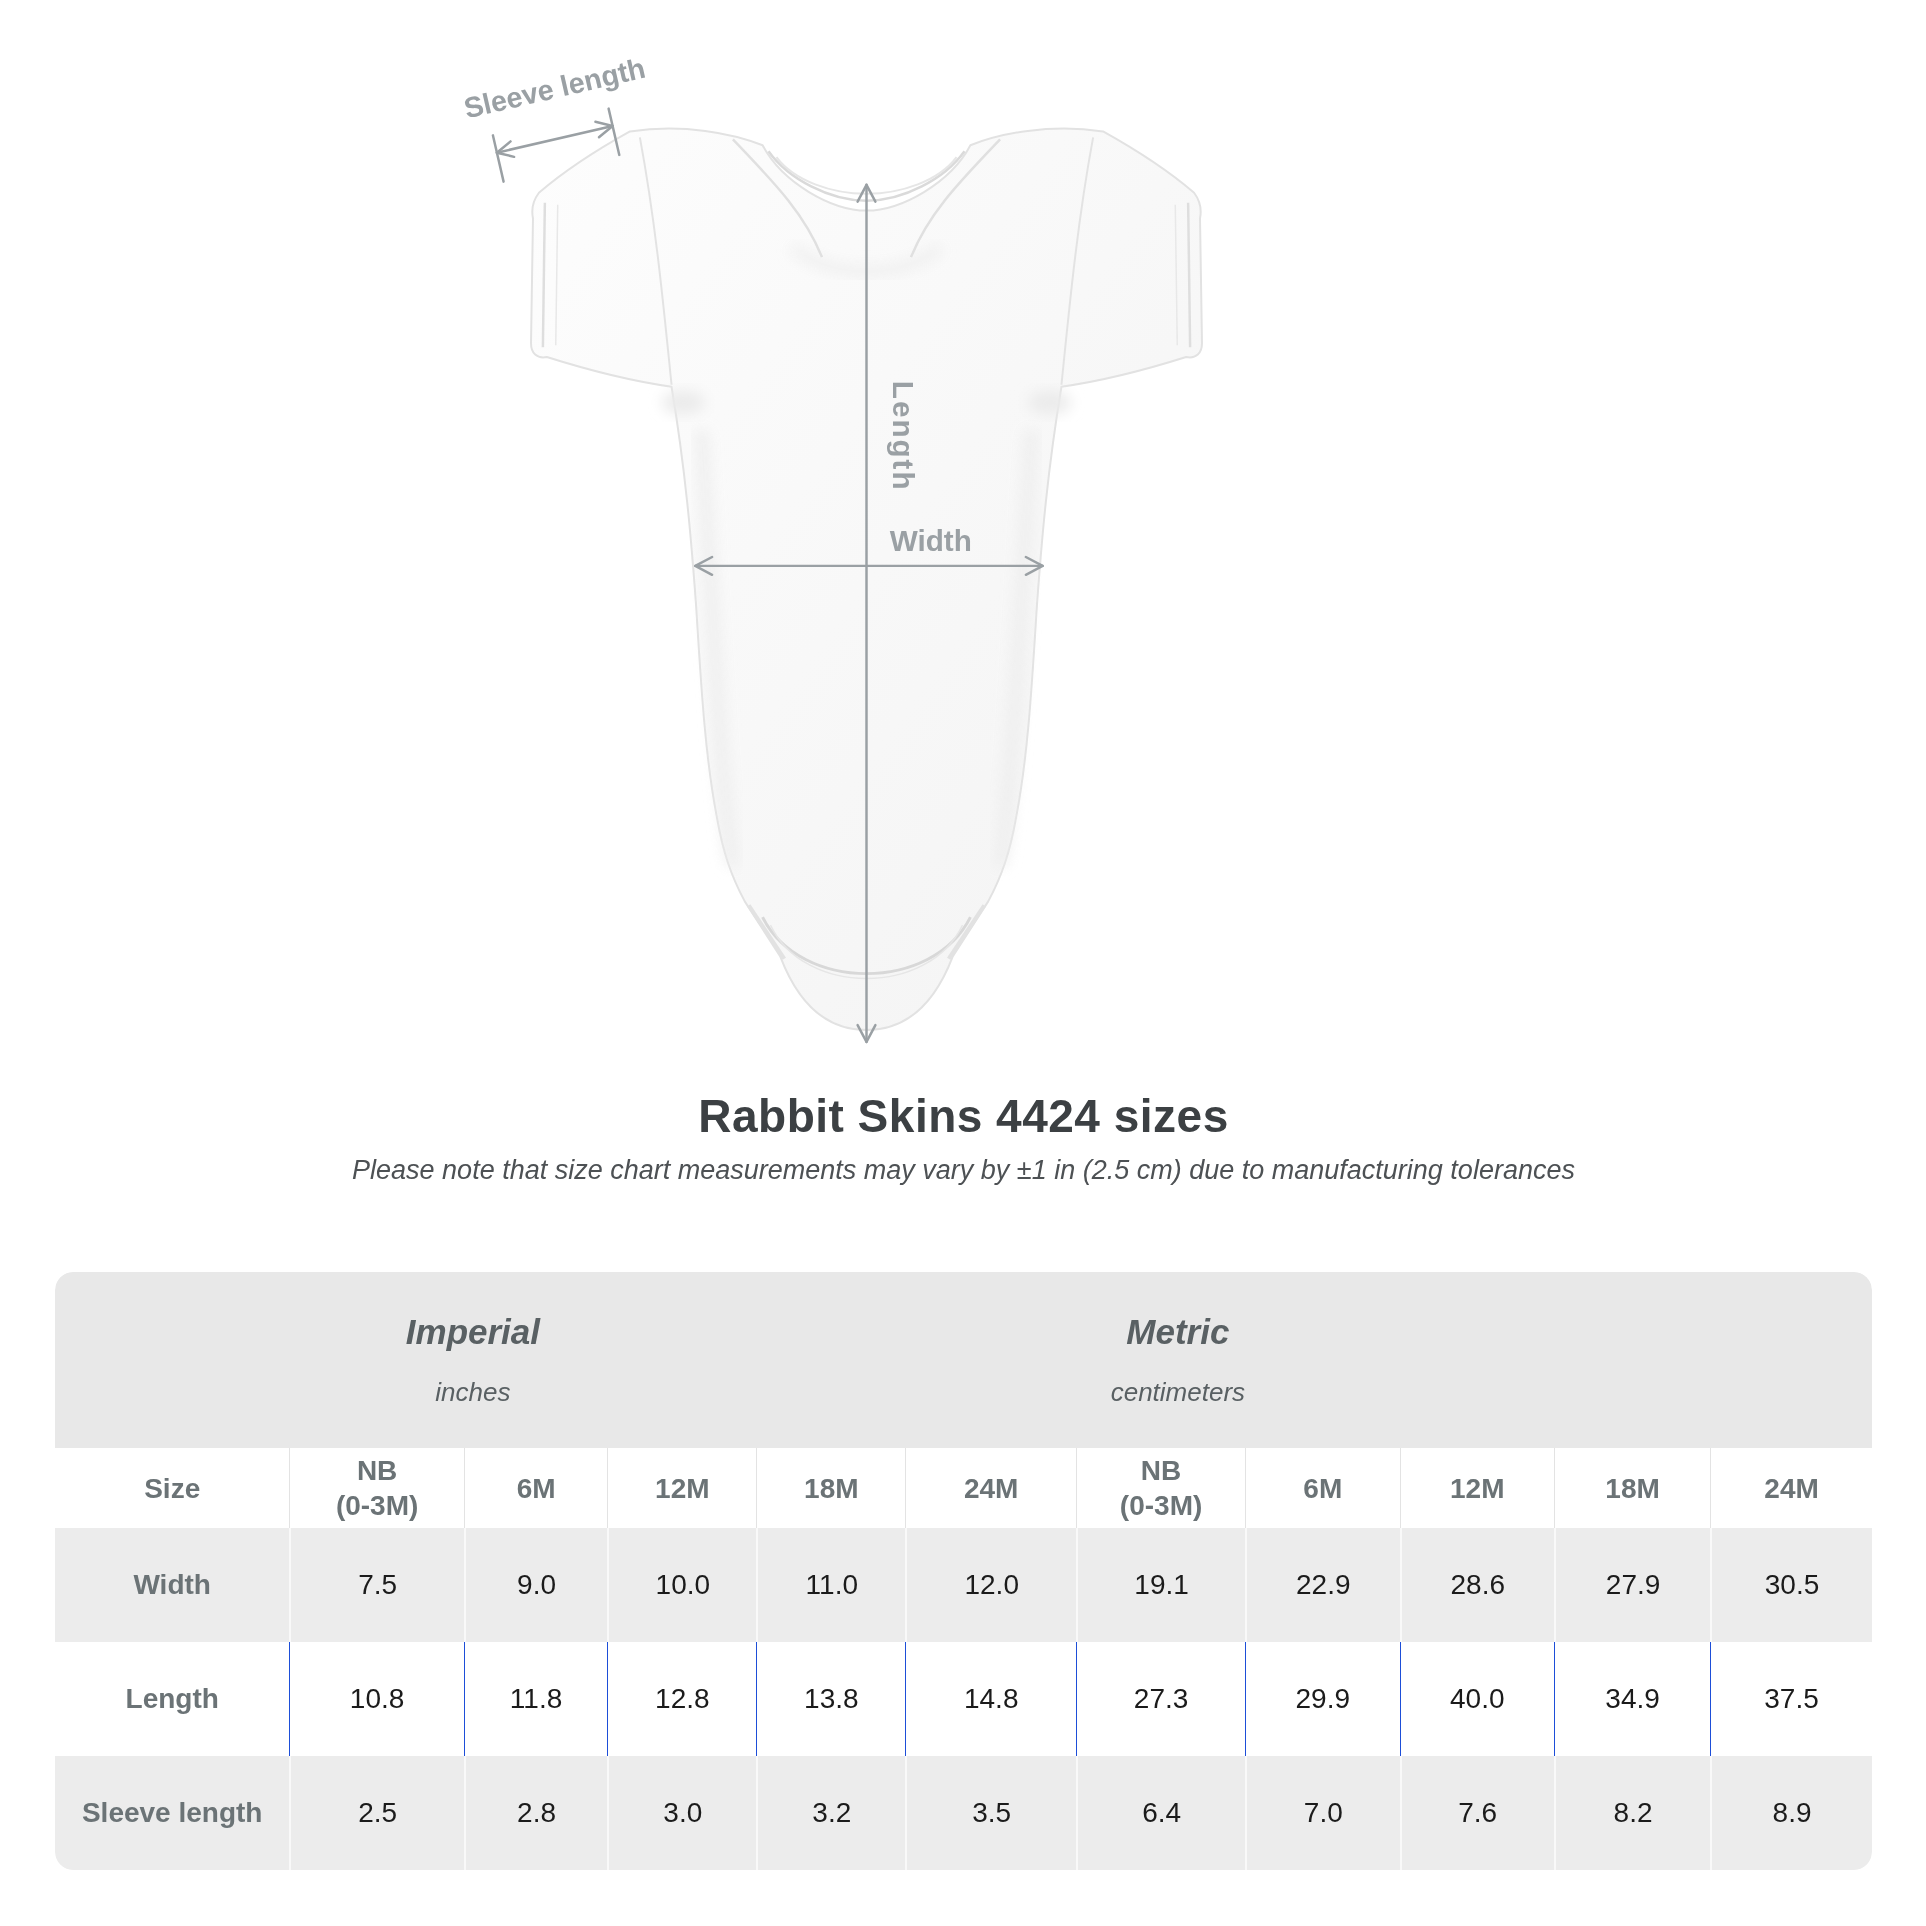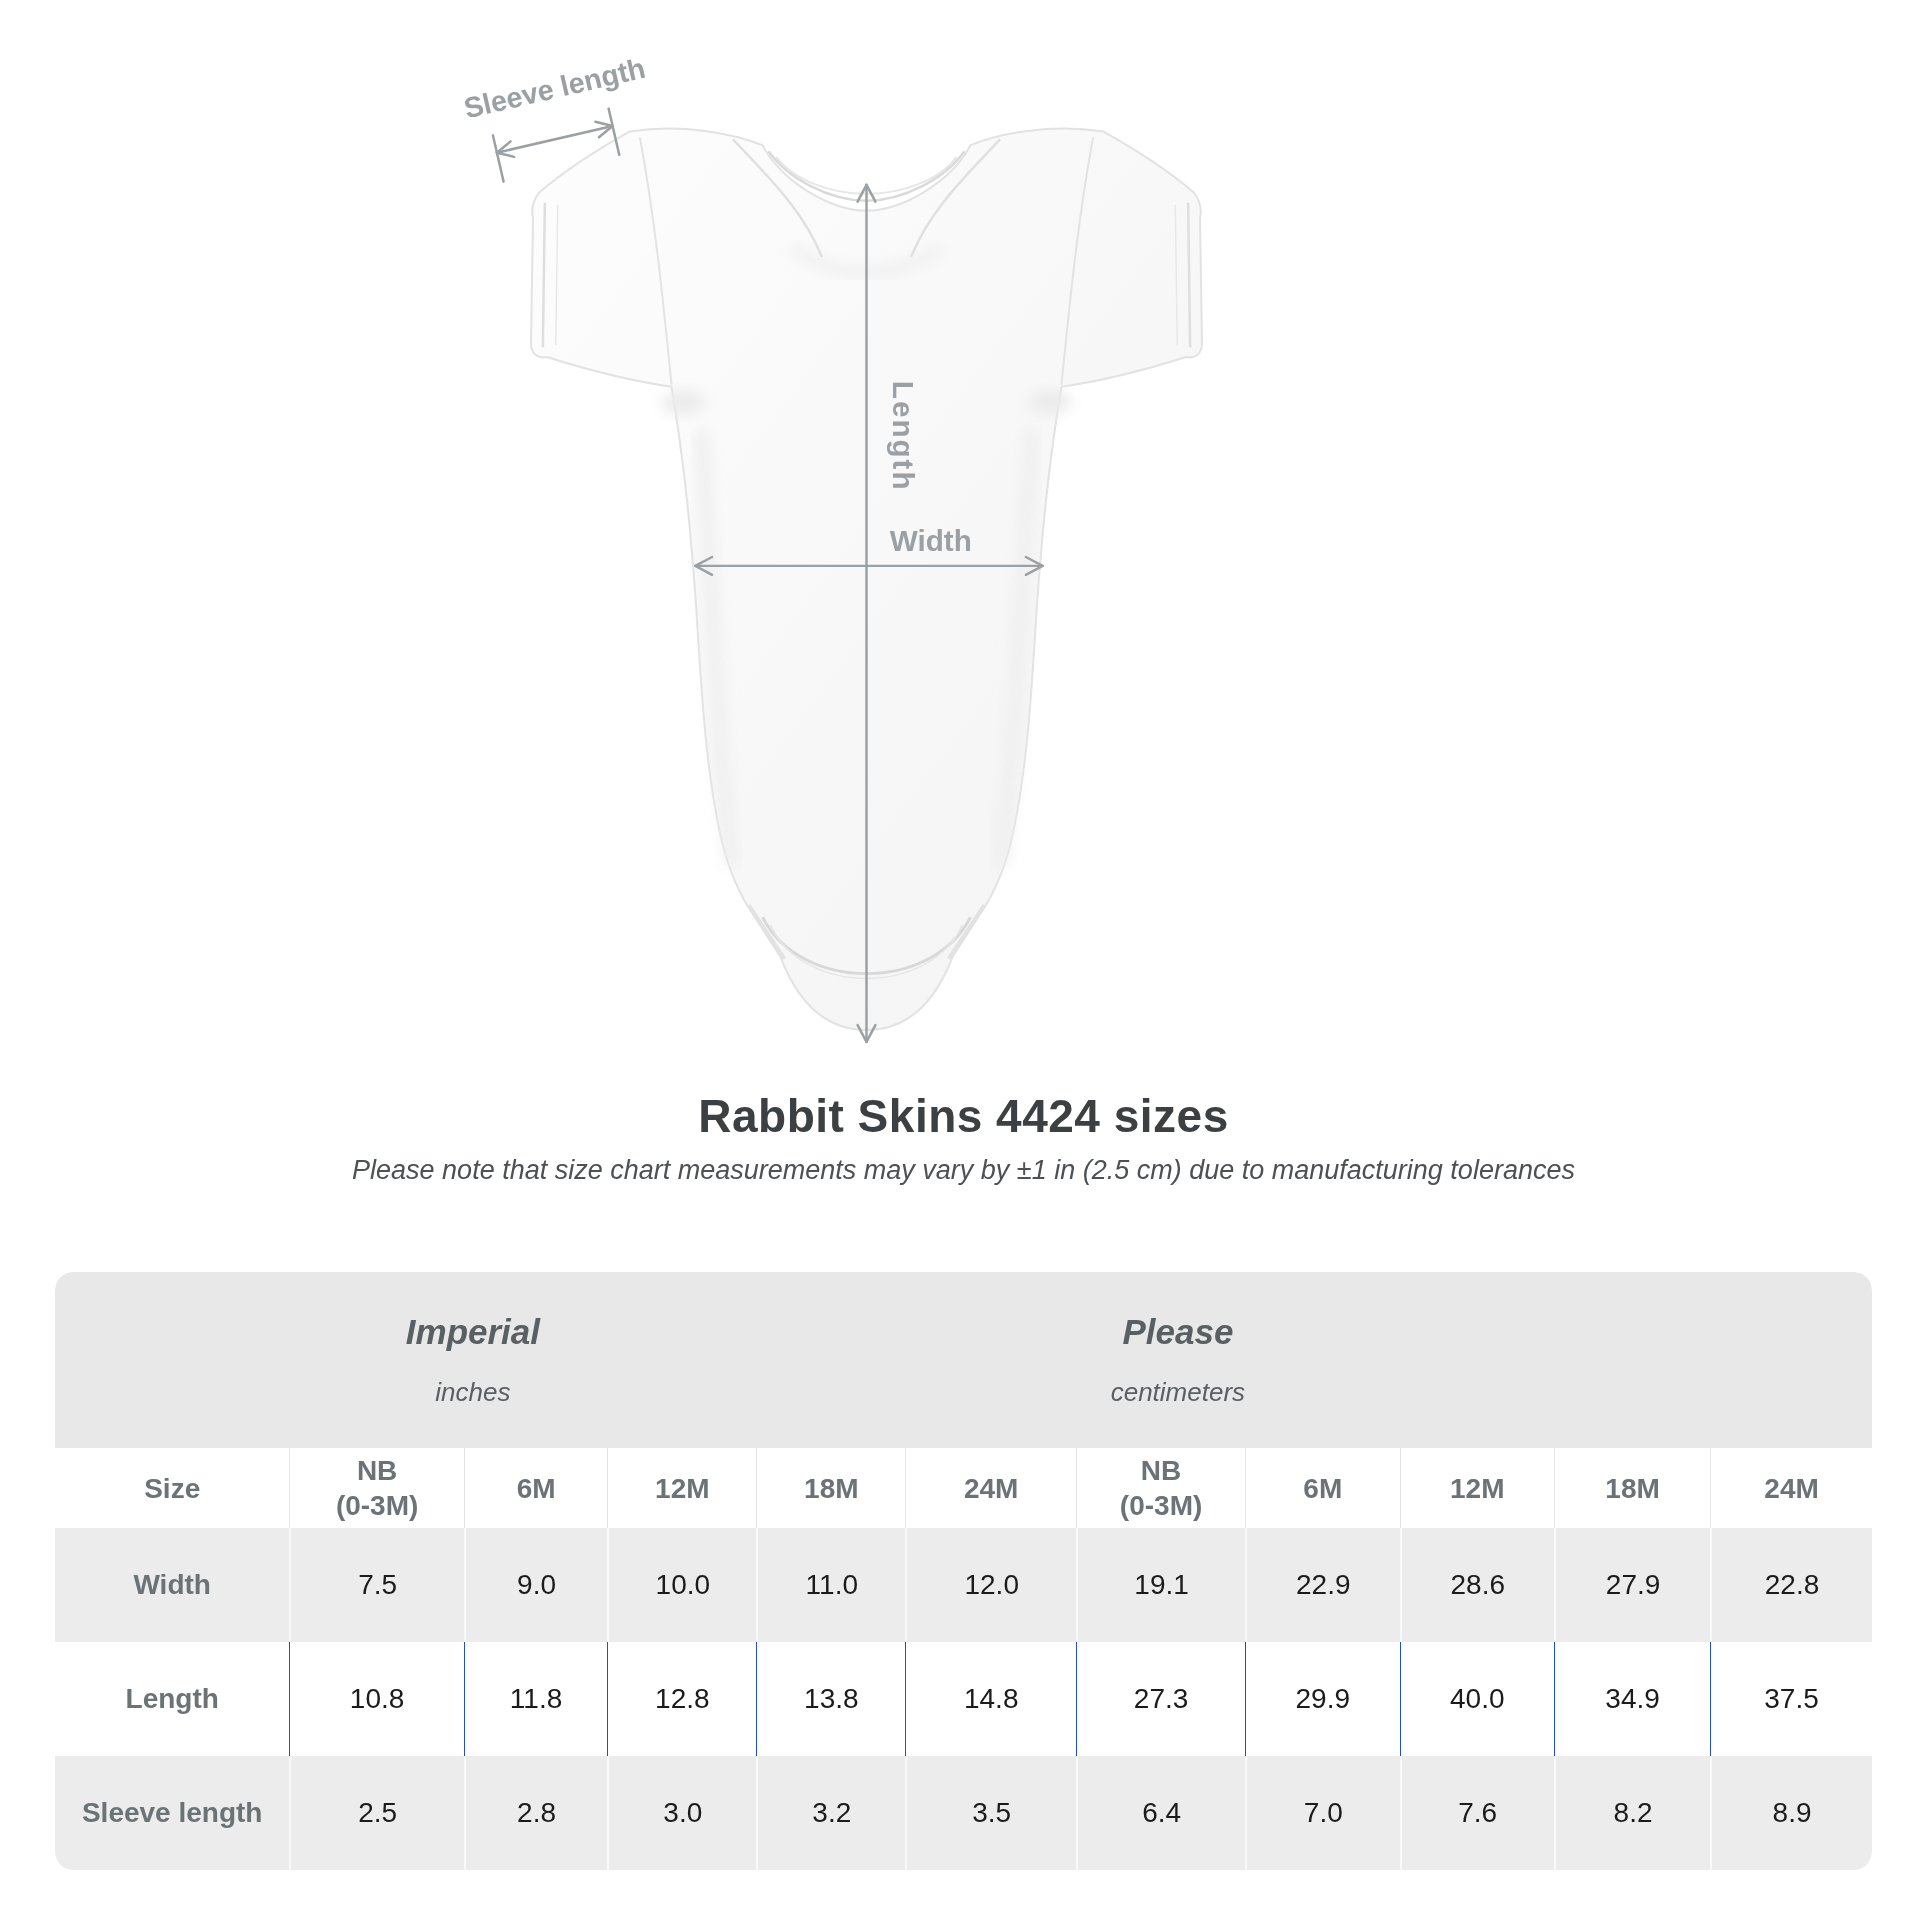--- a/index.html
+++ b/index.html
@@ -192,21 +192,21 @@
   <div class="note">Please note that size chart measurements may vary by ±1 in (2.5 cm) due to manufacturing tolerances</div>
 
   <div class="size-table">
 
     <div class="unit-band">
       <div class="unit-group unit-group-imperial">
         <div class="unit-name">Imperial</div>
         <div class="unit-sub">inches</div>
       </div>
       <div class="unit-group unit-group-metric">
-        <div class="unit-name">Please</div>
+        <div class="unit-name">Metric</div>
         <div class="unit-sub">centimeters</div>
       </div>
     </div>
 
     <div class="grid-row row-header">
       <div class="cell">Size</div>
       <div class="cell">NB
 (0-3M)</div>
       <div class="cell">6M</div>
       <div class="cell">12M</div>
@@ -224,21 +224,21 @@
       <div class="cell row-label">Width</div>
       <div class="cell">7.5</div>
       <div class="cell">9.0</div>
       <div class="cell">10.0</div>
       <div class="cell">11.0</div>
       <div class="cell">12.0</div>
       <div class="cell">19.1</div>
       <div class="cell">22.9</div>
       <div class="cell">28.6</div>
       <div class="cell">27.9</div>
-      <div class="cell">22.8</div>
+      <div class="cell">30.5</div>
     </div>
 
     <div class="grid-row row-data row-white">
       <div class="cell row-label">Length</div>
       <div class="cell">10.8</div>
       <div class="cell">11.8</div>
       <div class="cell">12.8</div>
       <div class="cell">13.8</div>
       <div class="cell">14.8</div>
       <div class="cell">27.3</div>

